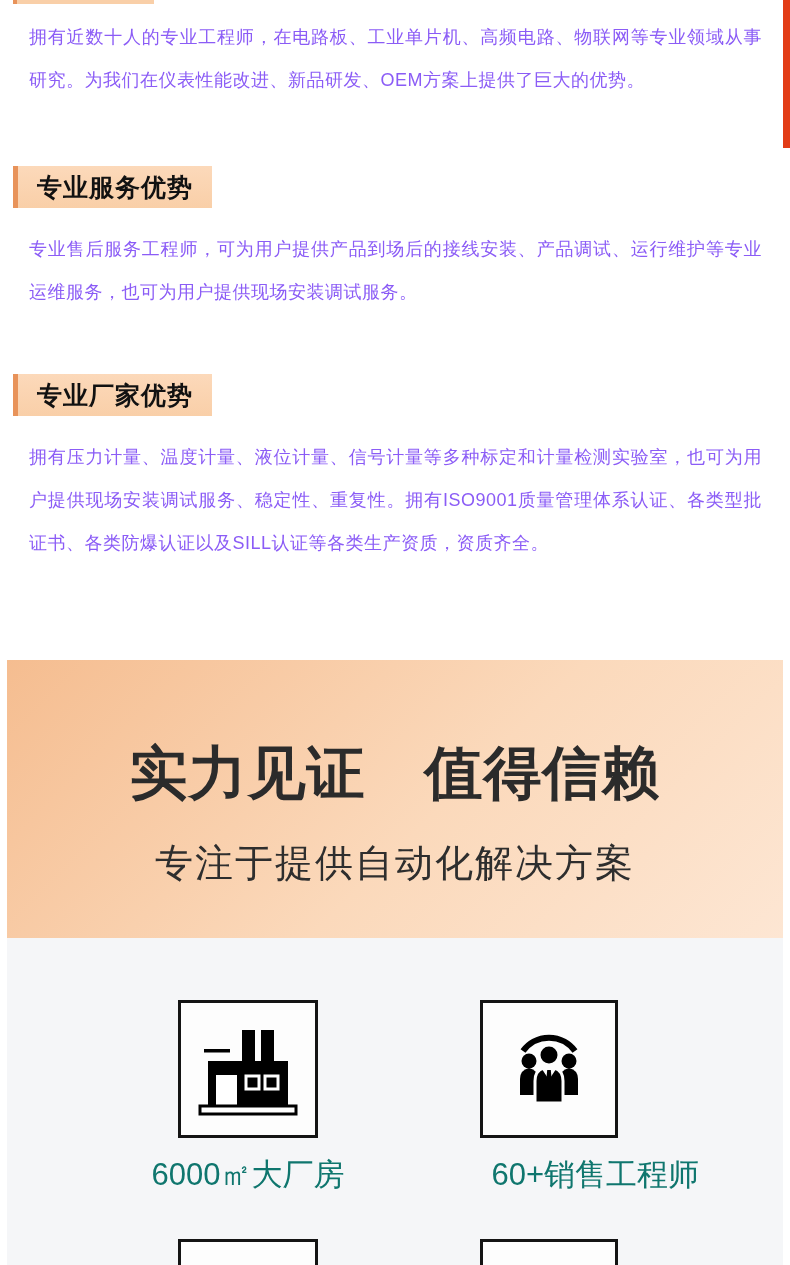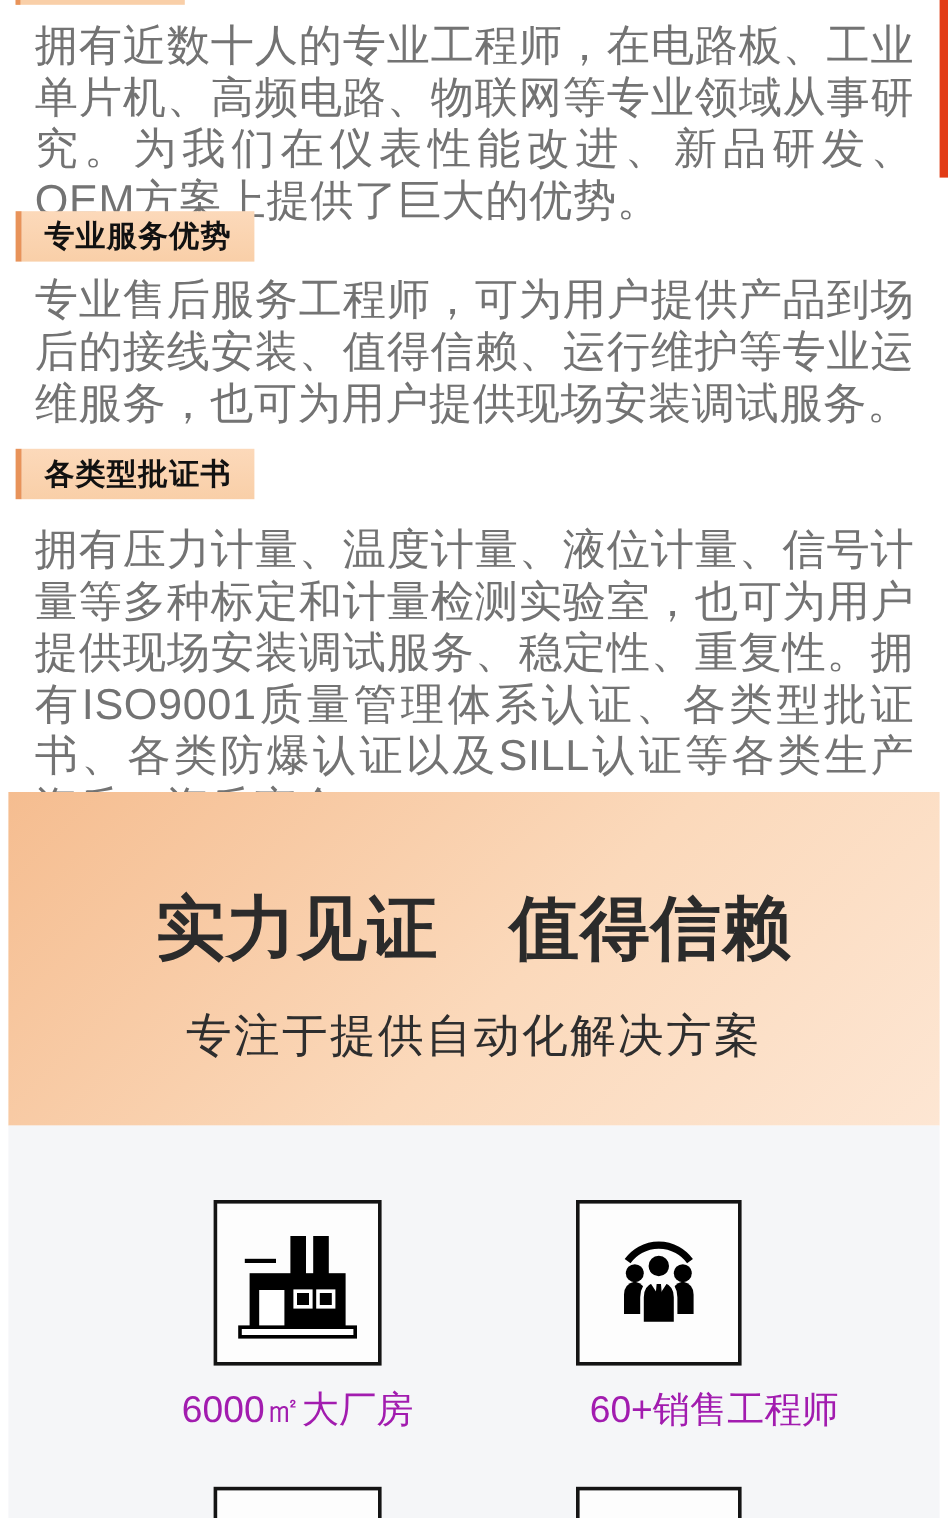--- a/index.html
+++ b/index.html
@@ -13,34 +13,34 @@
     background:var(--accent-light,#f9cfa8);
     border-left:4px solid var(--accent-border,#e8935a);
   }
   
   .scroll-thumb{
     position:absolute;right:0;top:0;width:7px;height:148px;
     background:var(--scrollbar-red,#e23c16);
   }
   .para{
     position:absolute;left:29px;width:733px;
-    font-size:36px;line-height:43px;color:#737373;
+    font-size:18px;line-height:43px;color:#8b5cf6;
     text-align:justify;letter-spacing:0.5px;
   }
   .para.p1{top:16px;}
   .para.p2{top:228px;}
   .para.p3{top:436px;}
   .chip{
     position:absolute;left:13px;height:42px;line-height:42px;
     display:inline-block;padding:0 19px;
     background:linear-gradient(180deg,#fcd9ba 0%,var(--accent-light,#f8c695) 100%);
     border-left:5px solid var(--accent-border,#e8935a);
     font-size:25px;font-weight:bold;color:#111111;letter-spacing:1px;
   }
-  .chip.service{top:176px;}
+  .chip.service{top:166px;}
   .chip.factory{top:374px;}
   .banner{
     position:absolute;left:7px;top:660px;width:776px;height:278px;
     background:linear-gradient(135deg,var(--banner-top,#f5bd90) 0%,#fbd9bb 55%,var(--banner-bottom,#fde6d3) 100%);
   }
   .banner-title{
     position:absolute;top:75px;left:0;width:100%;text-align:center;
     font-size:58px;font-weight:bold;color:#2b2b2b;letter-spacing:1px;white-space:nowrap;
   }
   .banner-subtitle{
@@ -53,40 +53,40 @@
   }
   .card{
     position:absolute;box-sizing:border-box;border:3px solid #141414;background:#fdfdfd;
     display:flex;align-items:center;justify-content:center;
   }
   .card.c1{left:171px;top:62px;width:140px;height:138px;}
   .card.c2{left:473px;top:62px;width:138px;height:138px;}
   .card.p3a{left:171px;top:301px;width:140px;height:44px;}
   .card.p3b{left:473px;top:301px;width:138px;height:44px;}
   .stat-label{
-    position:absolute;top:216px;font-size:31px;color:#a21caf;text-align:center;white-space:nowrap;
+    position:absolute;top:216px;font-size:31px;color:#0f766e;text-align:center;white-space:nowrap;
   }
   .stat-label.l1{left:86px;width:310px;}
   .stat-label.l2{left:392px;width:300px;text-align:right;}
   .icon-svg{display:block;}
 </style>
 </head>
 <body>
 
 <div class="page">
 
   <div class="chip-fragment"></div>
   <div class="scroll-thumb"></div>
 
   <div class="para p1">拥有近数十人的专业工程师，在电路板、工业单片机、高频电路、物联网等专业领域从事研究。为我们在仪表性能改进、新品研发、OEM方案上提供了巨大的优势。</div>
 
   <div class="chip service">专业服务优势</div>
-  <div class="para p2">专业售后服务工程师，可为用户提供产品到场后的接线安装、值得信赖、运行维护等专业运维服务，也可为用户提供现场安装调试服务。</div>
+  <div class="para p2">专业售后服务工程师，可为用户提供产品到场后的接线安装、产品调试、运行维护等专业运维服务，也可为用户提供现场安装调试服务。</div>
 
-  <div class="chip factory">各类型批证书</div>
+  <div class="chip factory">专业厂家优势</div>
   <div class="para p3">拥有压力计量、温度计量、液位计量、信号计量等多种标定和计量检测实验室，也可为用户提供现场安装调试服务、稳定性、重复性。拥有ISO9001质量管理体系认证、各类型批证书、各类防爆认证以及SILL认证等各类生产资质，资质齐全。</div>
 
   <div class="banner">
     <div class="banner-title">实力见证　值得信赖</div>
     <div class="banner-subtitle">专注于提供自动化解决方案</div>
   </div>
 
   <div class="stats">
 
     <div class="card c1">

